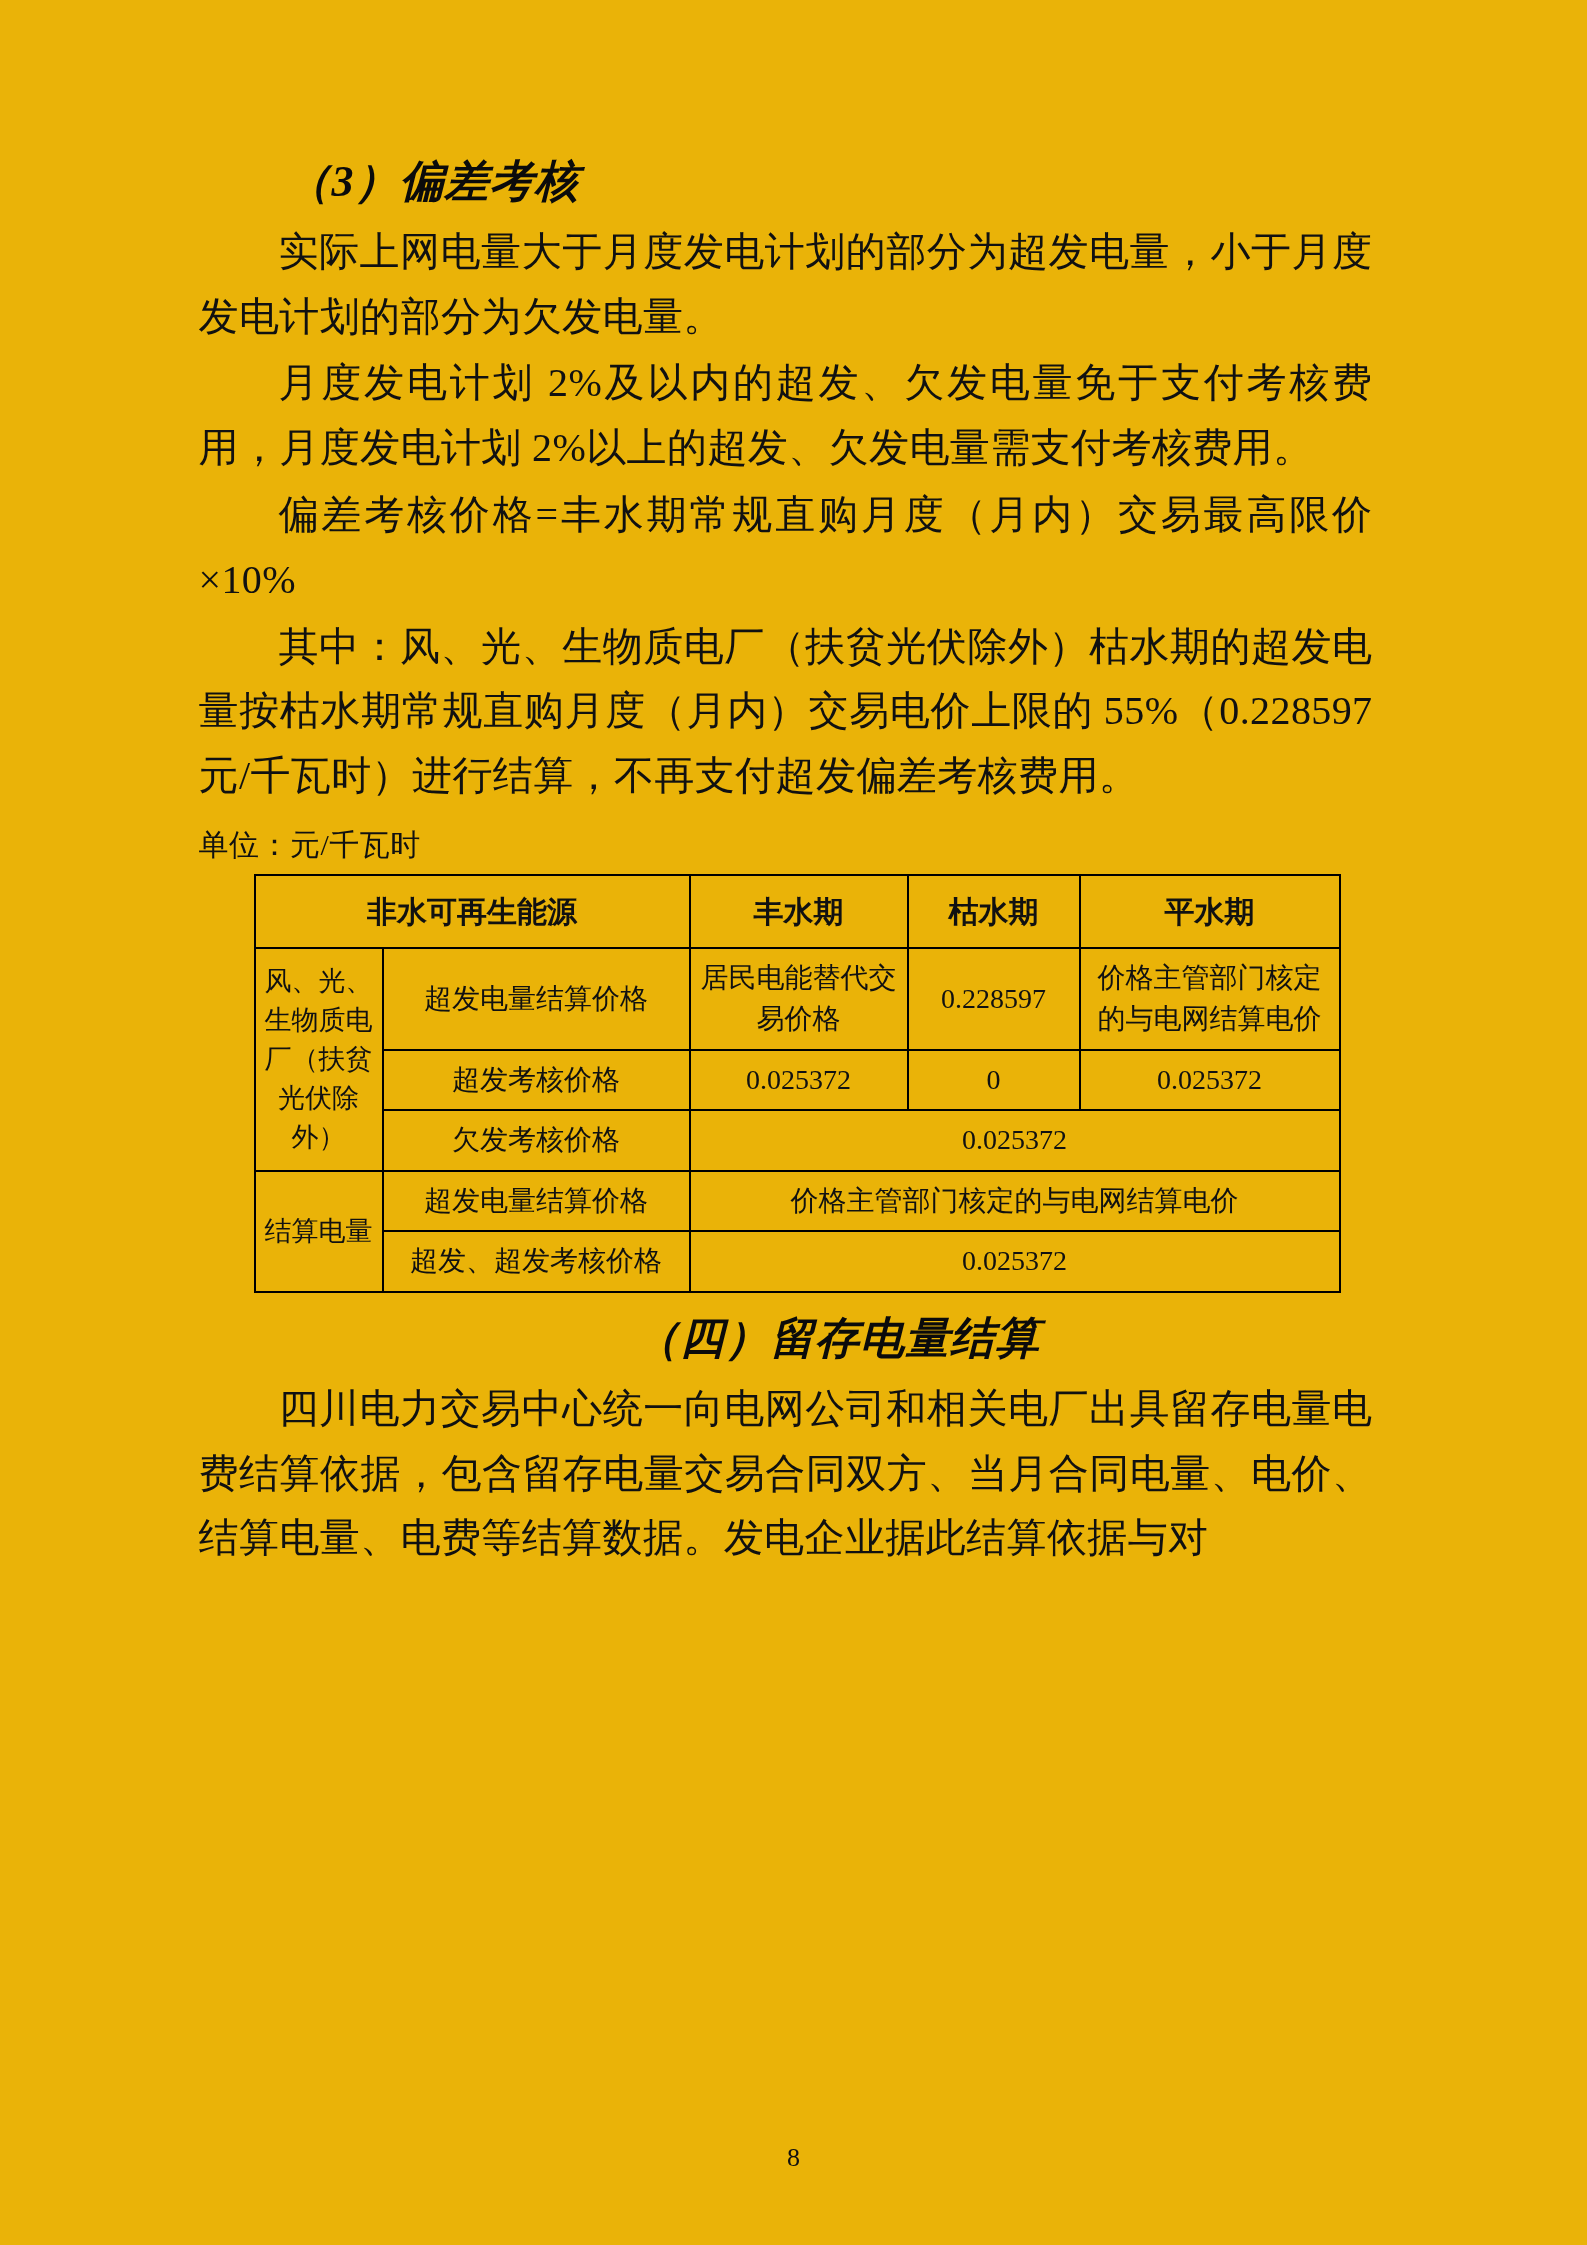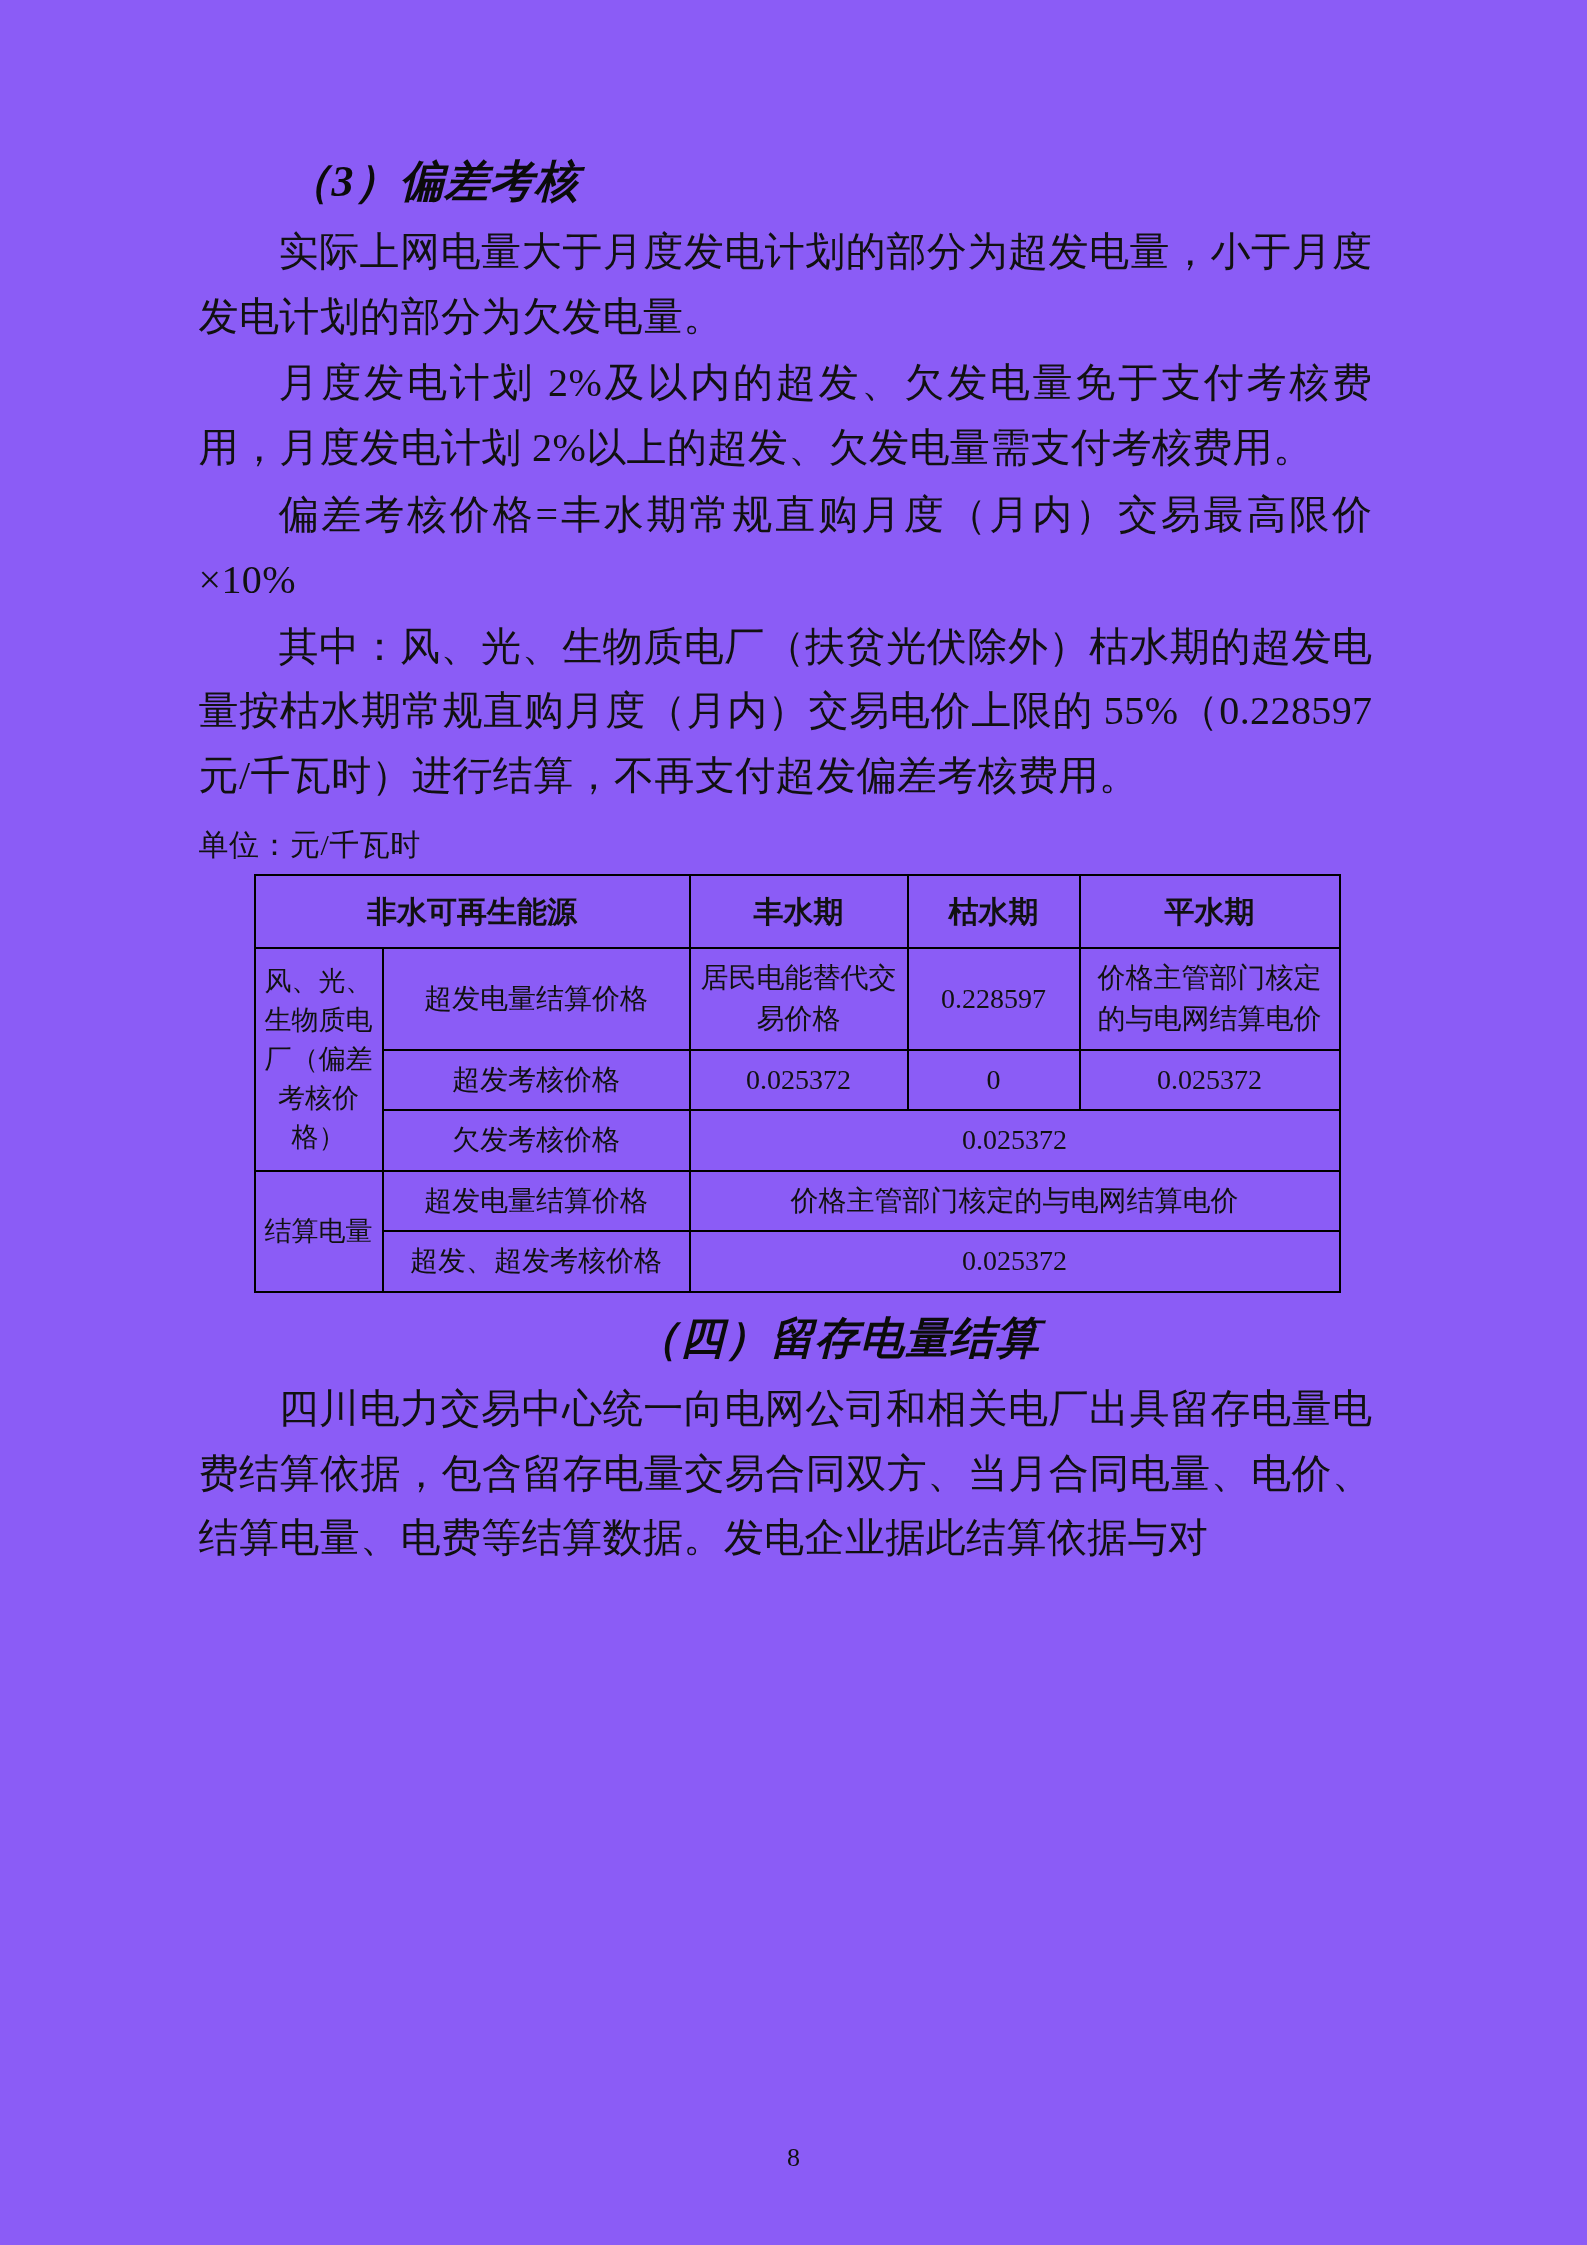--- a/index.html
+++ b/index.html
@@ -8,21 +8,21 @@
     background: #ffffff;
   }
   body {
     font-family: "Liberation Serif", "DejaVu Serif", serif;
     color: #111111;
   }
   .page {
     position: relative;
     width: 1587px;
     height: 2245px;
-    background: #8b5cf6;
+    background: #eab308;
     box-sizing: border-box;
     padding: 150px 180px 0 180px;
     overflow: hidden;
   }
   .content {
     width: 1190px;
     margin: 0 auto;
   }
 
   
@@ -136,21 +136,21 @@
         <thead>
           <tr>
             <th colspan="2">非水可再生能源</th>
             <th>丰水期</th>
             <th>枯水期</th>
             <th>平水期</th>
           </tr>
         </thead>
         <tbody>
           <tr>
-            <td rowspan="3" class="cell-vert-label">风、光、生物质电厂（偏差考核价格）</td>
+            <td rowspan="3" class="cell-vert-label">风、光、生物质电厂（扶贫光伏除外）</td>
             <td>超发电量结算价格</td>
             <td class="cell-multi">居民电能替代交易价格</td>
             <td>0.228597</td>
             <td class="cell-multi">价格主管部门核定的与电网结算电价</td>
           </tr>
           <tr>
             <td>超发考核价格</td>
             <td>0.025372</td>
             <td>0</td>
             <td>0.025372</td>

